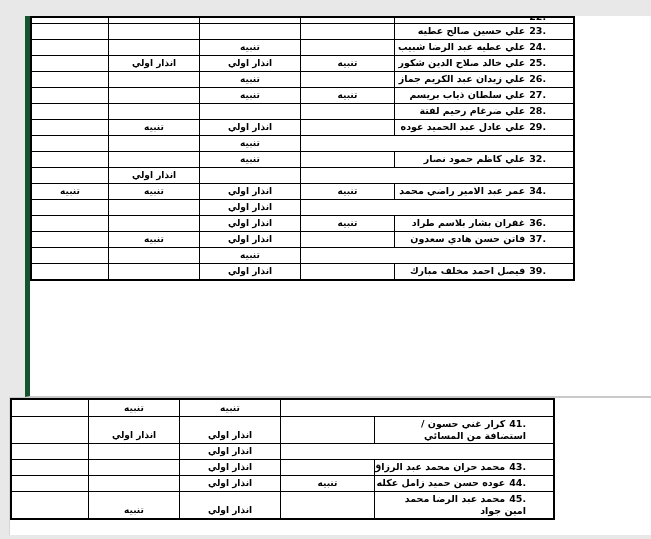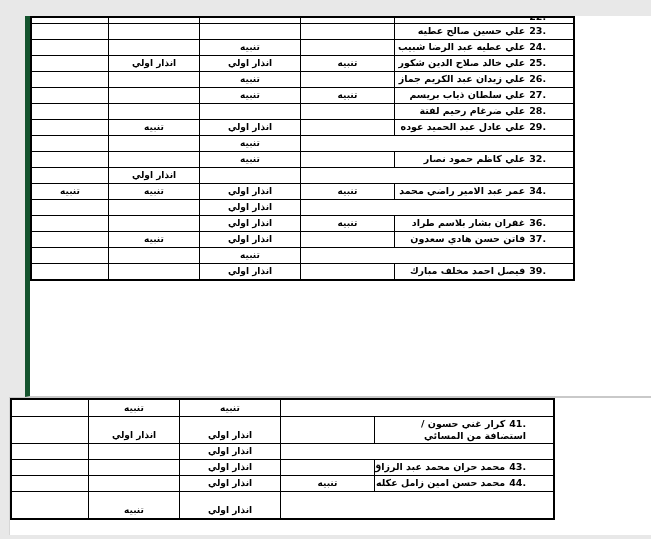--- a/index.html
+++ b/index.html
@@ -191,23 +191,24 @@
           <div class="cell w3 warn"></div>
           <div class="cell w2 warn">انذار اولي</div>
           <div class="cell w1 warn"></div>
           <div class="cell name nowrap"><span class="num">43.</span><span>محمد حران محمد عبد الرزاق</span></div>
         </div>
         <div class="trow single">
           <div class="cell w4 warn"></div>
           <div class="cell w3 warn"></div>
           <div class="cell w2 warn">انذار اولي</div>
           <div class="cell w1 warn">تنبيه</div>
-          <div class="cell name nowrap"><span class="num">44.</span><span>محمد حسن امين زامل عكله</span></div>
+          <div class="cell name nowrap"><span class="num">44.</span><span>عوده حسن حميد زامل عكله</span></div>
         </div>
         <div class="trow tall">
           <div class="cell w4 warn"></div>
           <div class="cell w3 warn">تنبيه</div>
           <div class="cell w2 warn">انذار اولي</div>
           <div class="cell w1 warn"></div>
+          <div class="cell name"><span class="num">45.</span><span>محمد عبد الرضا محمد امين جواد</span></div>
         </div>
       </div>
   </div>
 </div>
 
 </body></html>

